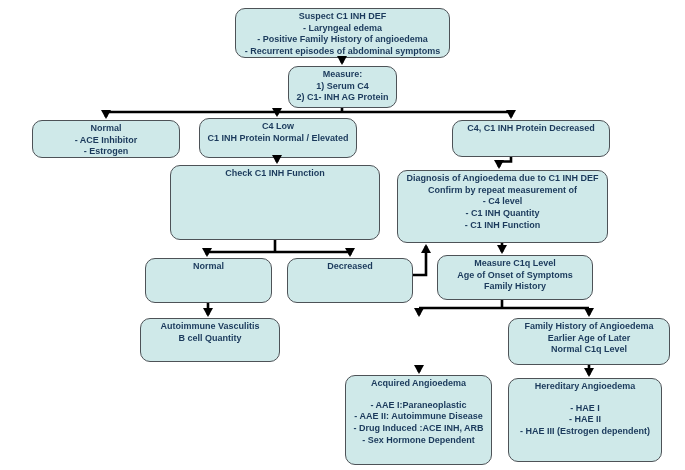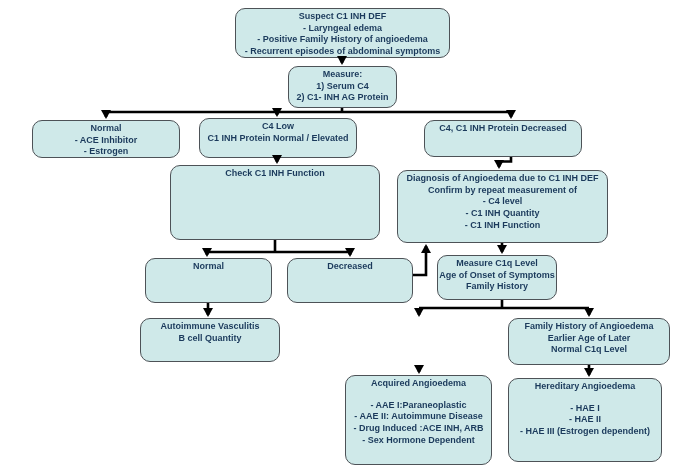--- a/index.html
+++ b/index.html
@@ -62,21 +62,21 @@
     <span class="line">Normal</span>
     <span class="line">- ACE Inhibitor</span>
     <span class="line">- Estrogen</span>
   </div>
 
   <div class="node" style="left:199px;top:118px;width:158px;height:40px">
     <span class="line">C4 Low</span>
     <span class="line">C1 INH Protein Normal / Elevated</span>
   </div>
 
-  <div class="node" style="left:424px;top:120px;width:158px;height:37px">
+  <div class="node" style="left:452px;top:120px;width:158px;height:37px">
     <span class="line">C4, C1 INH Protein Decreased</span>
   </div>
 
   <div class="node" style="left:170px;top:165px;width:210px;height:75px">
     <span class="line">Check C1 INH Function</span>
   </div>
 
   <div class="node" style="left:397px;top:170px;width:211px;height:73px">
     <span class="line">Diagnosis of Angioedema due to C1 INH DEF</span>
     <span class="line">Confirm by repeat measurement of</span>
@@ -86,21 +86,21 @@
   </div>
 
   <div class="node" style="left:145px;top:258px;width:127px;height:45px">
     <span class="line">Normal</span>
   </div>
 
   <div class="node" style="left:287px;top:258px;width:126px;height:45px">
     <span class="line">Decreased</span>
   </div>
 
-  <div class="node" style="left:437px;top:255px;width:120px;height:45px">
+  <div class="node" style="left:437px;top:255px;width:156px;height:45px">
     <span class="line">Measure C1q Level</span>
     <span class="line">Age of Onset of Symptoms</span>
     <span class="line">Family History</span>
   </div>
 
   <div class="node" style="left:140px;top:318px;width:140px;height:44px">
     <span class="line">Autoimmune Vasculitis</span>
     <span class="line">B cell Quantity</span>
   </div>
 

